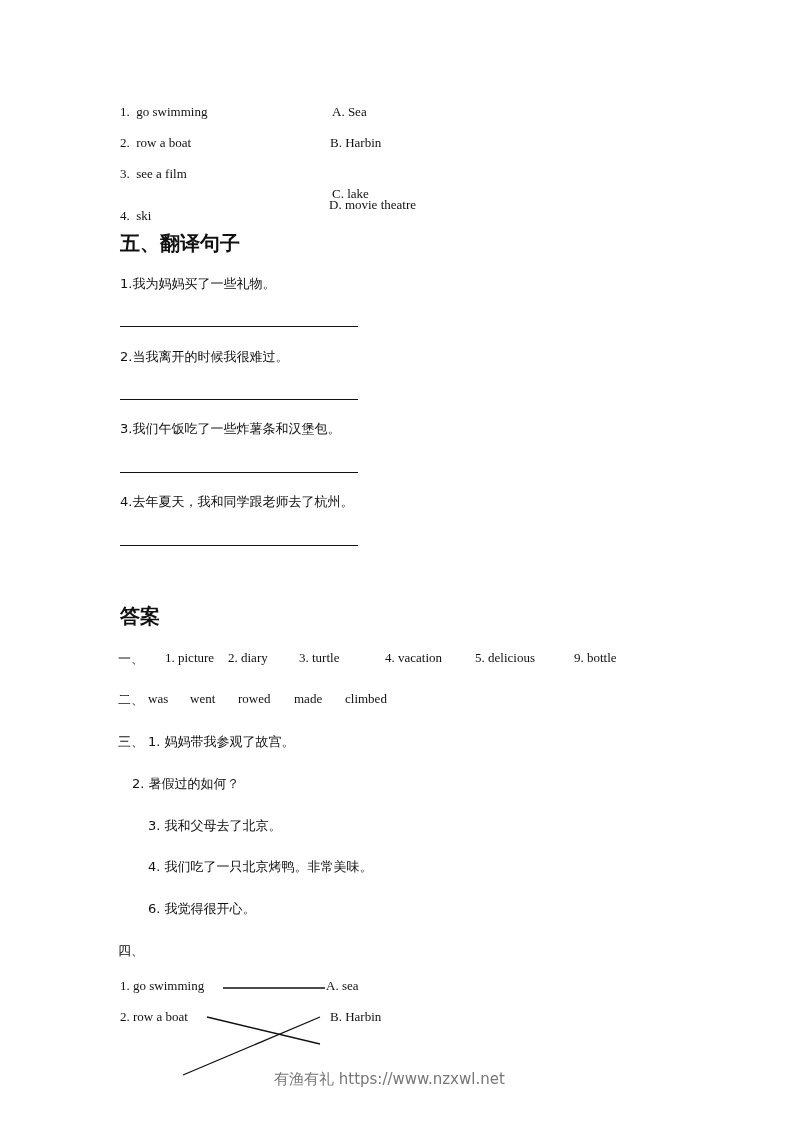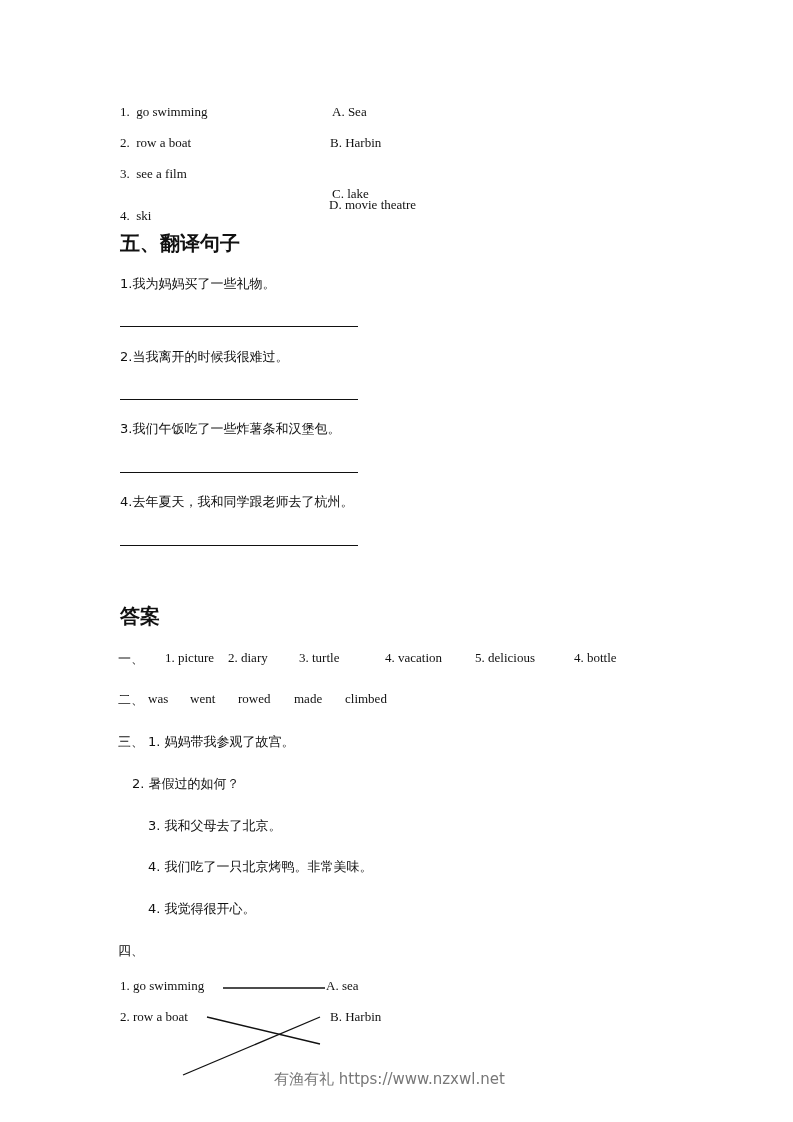--- a/index.html
+++ b/index.html
@@ -46,35 +46,35 @@
 
 <div>
   <div class="abs h" style="left:120px;top:603px;text-align:right;">答案</div>
 
   <div class="abs sans t13" style="left:118px;top:650px;">一、</div>
   <div class="abs serif t13" style="left:148px;top:650px;margin-left:17px;">1. picture</div>
   <div class="abs serif t13" style="left:228px;top:650px;font-family:Liberation Serif, serif;">2. diary</div>
   <div class="abs serif t13" style="left:299px;top:650px;">3. turtle</div>
   <div class="abs serif t13" style="left:385px;top:650px;">4. vacation</div>
   <div class="abs serif t13" style="left:475px;top:650px;">5. delicious</div>
-  <div class="abs serif t13" style="left:574px;top:650px;">4. bottle</div>
+  <div class="abs serif t13" style="left:574px;top:650px;">9. bottle</div>
 
   <div class="abs sans t13" style="left:118px;top:691px;">二、</div>
   <div class="abs serif t13" style="left:148px;top:691px;">was</div>
   <div class="abs serif t13" style="left:190px;top:691px;">went</div>
   <div class="abs serif t13" style="left:238px;top:691px;">rowed</div>
   <div class="abs serif t13" style="left:294px;top:691px;">made</div>
   <div class="abs serif t13" style="left:345px;top:691px;text-align:right;">climbed</div>
 
   <div class="abs sans t13" style="left:118px;top:733px;">三、</div>
   <div class="abs sans t13" style="left:148px;top:733px;">1.  妈妈带我参观了故宫。</div>
   <div class="abs sans t13" style="left:132px;top:775px;">2.  暑假过的如何？</div>
   <div class="abs sans t13" style="left:148px;top:817px;">3.  我和父母去了北京。</div>
   <div class="abs sans t13" style="left:148px;top:858px;">4.  我们吃了一只北京烤鸭。非常美味。</div>
-  <div class="abs sans t13" style="left:148px;top:900px;">4.  我觉得很开心。</div>
+  <div class="abs sans t13" style="left:148px;top:900px;">6.  我觉得很开心。</div>
 
   <div class="abs sans t13" style="left:118px;top:942px;">四、</div>
   <div class="abs serif t13" style="left:120px;top:978px;">1.  go swimming</div>
   <div class="abs serif t13" style="left:120px;top:1009px;">2.  row a boat</div>
   <div class="abs serif t13" style="left:326px;top:978px;">A. sea</div>
   <div class="abs serif t13" style="left:330px;top:1009px;">B. Harbin</div>
 
   <svg width="793" height="1122">
     <line x1="223" y1="988" x2="325" y2="988" stroke="#111" stroke-width="1.3"></line>
     <line x1="207" y1="1017" x2="320" y2="1044" stroke="#111" stroke-width="1.3"></line>

